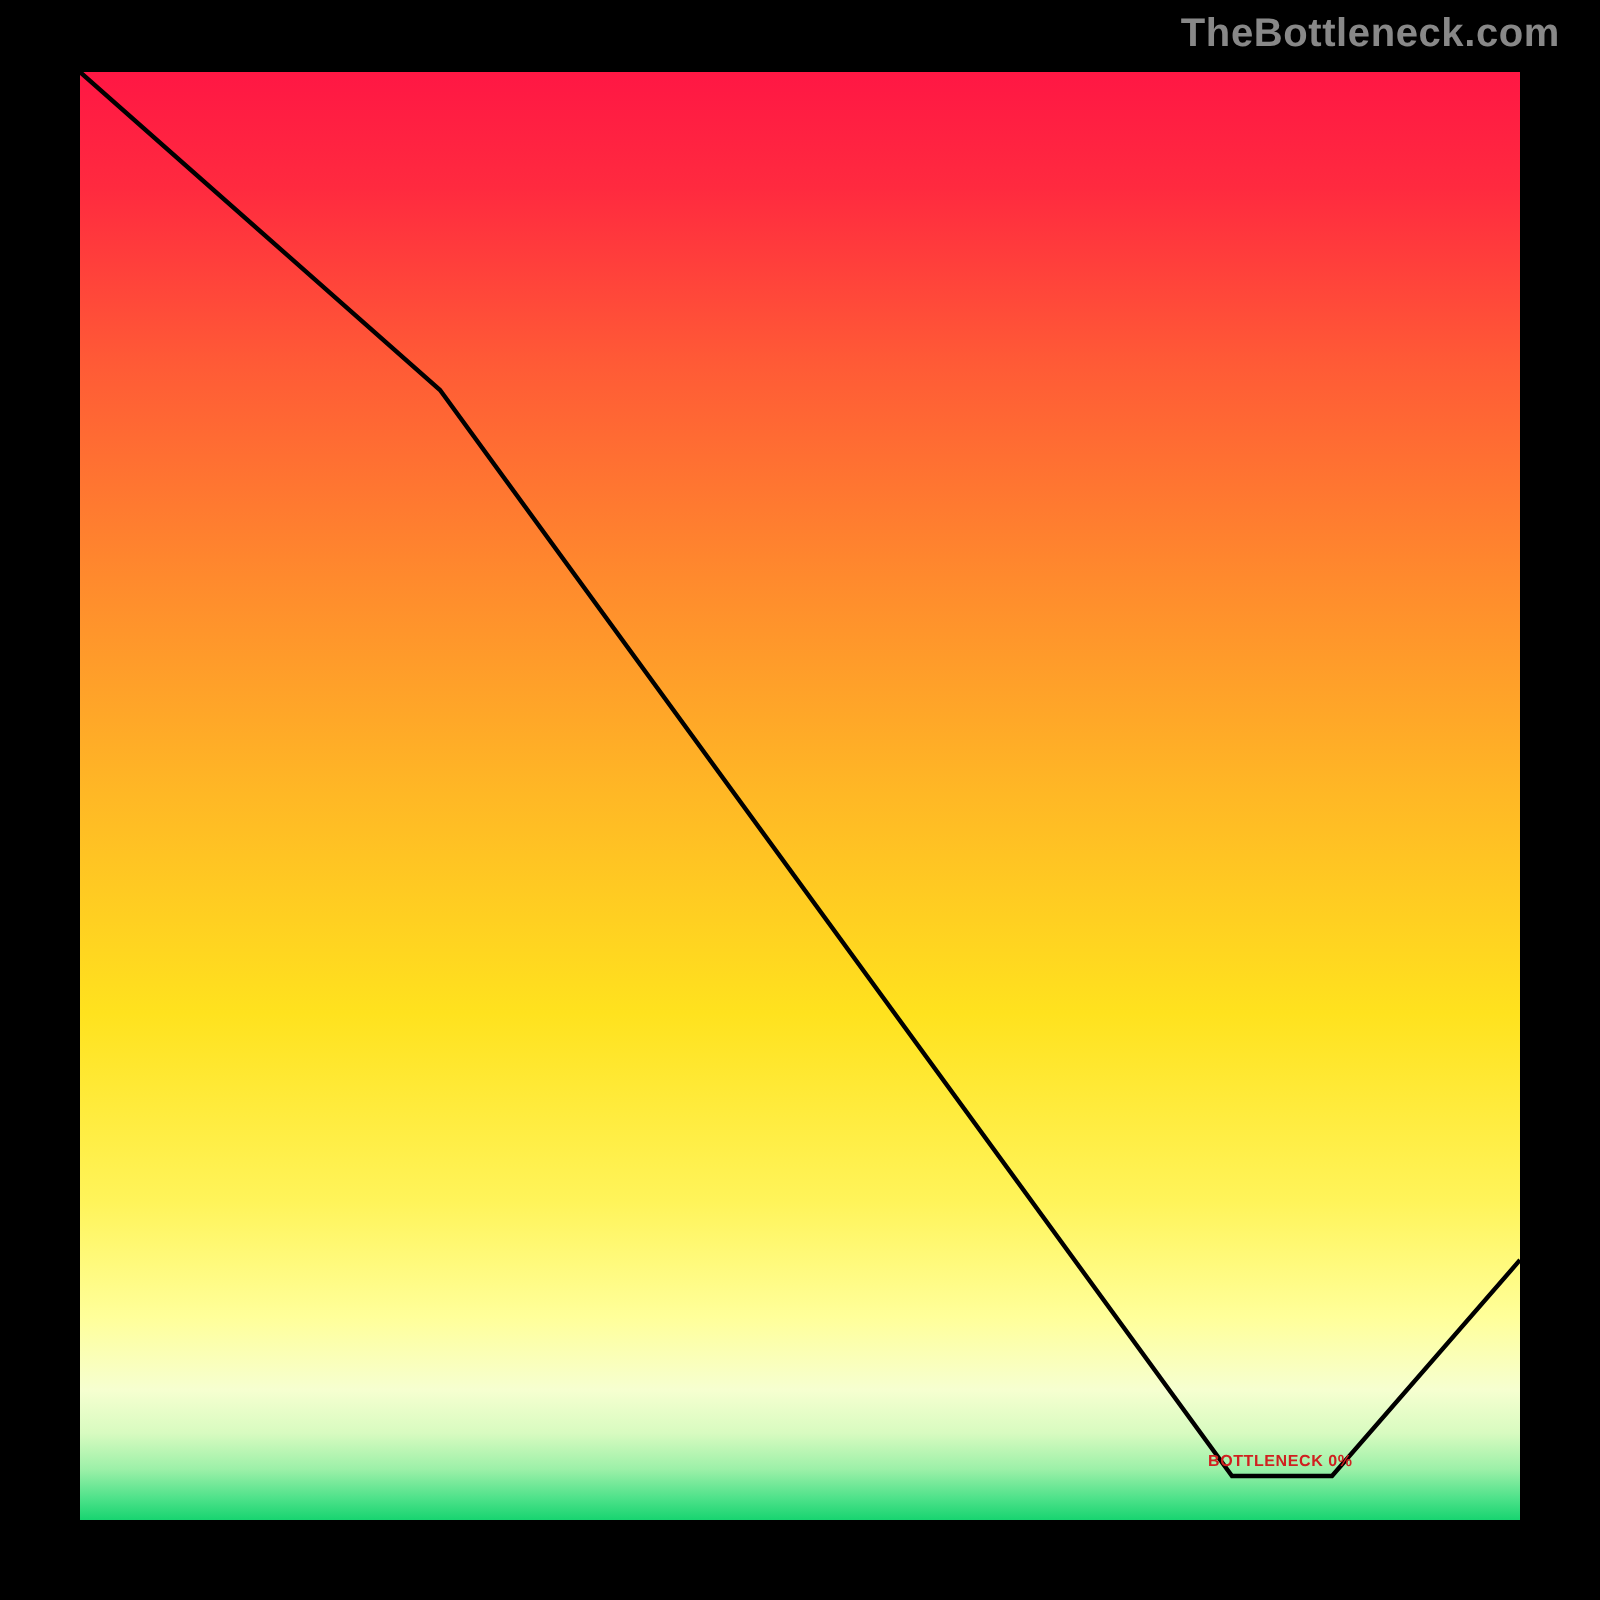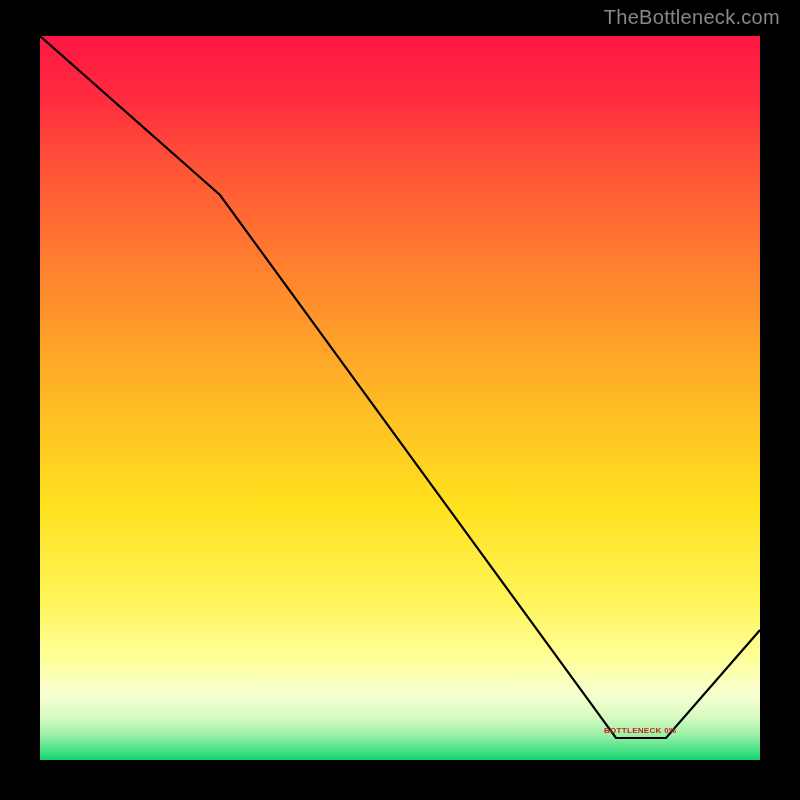--- a/index.html
+++ b/index.html
@@ -9,21 +9,21 @@
     background: #000;
     position: relative;
     font-family: Arial, sans-serif;
   }
   .attribution {
     position: absolute;
     top: 6px;
     right: 20px;
     color: #888;
     font-size: 20px;
-    font-weight: 400;
+    font-weight: 700;
     letter-spacing: 0.3px;
   }
   .plot-area {
     position: absolute;
     left: 40px;
     top: 36px;
     width: 720px;
     height: 724px;
     overflow: hidden;
   }

